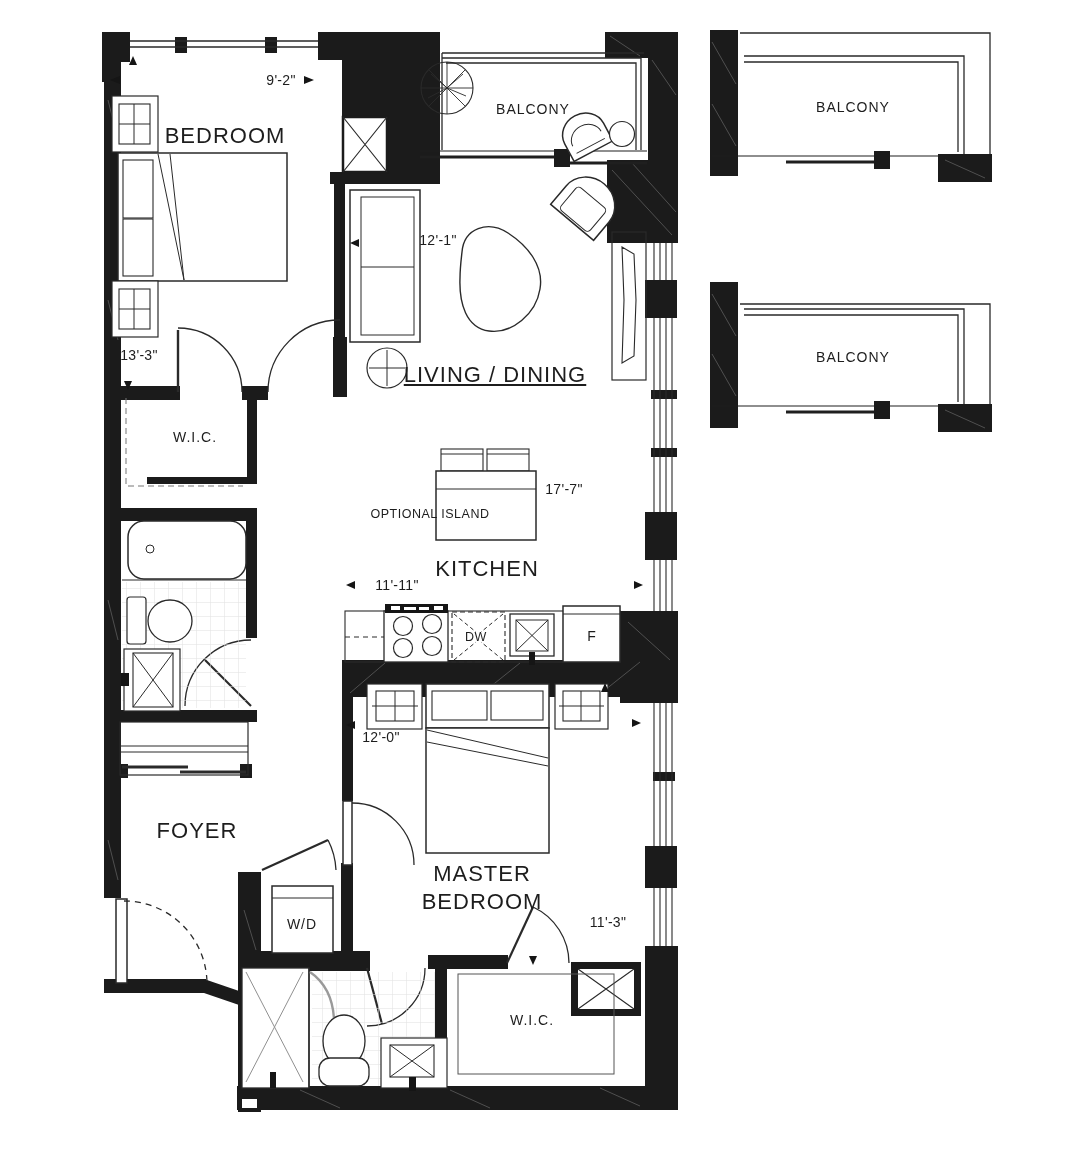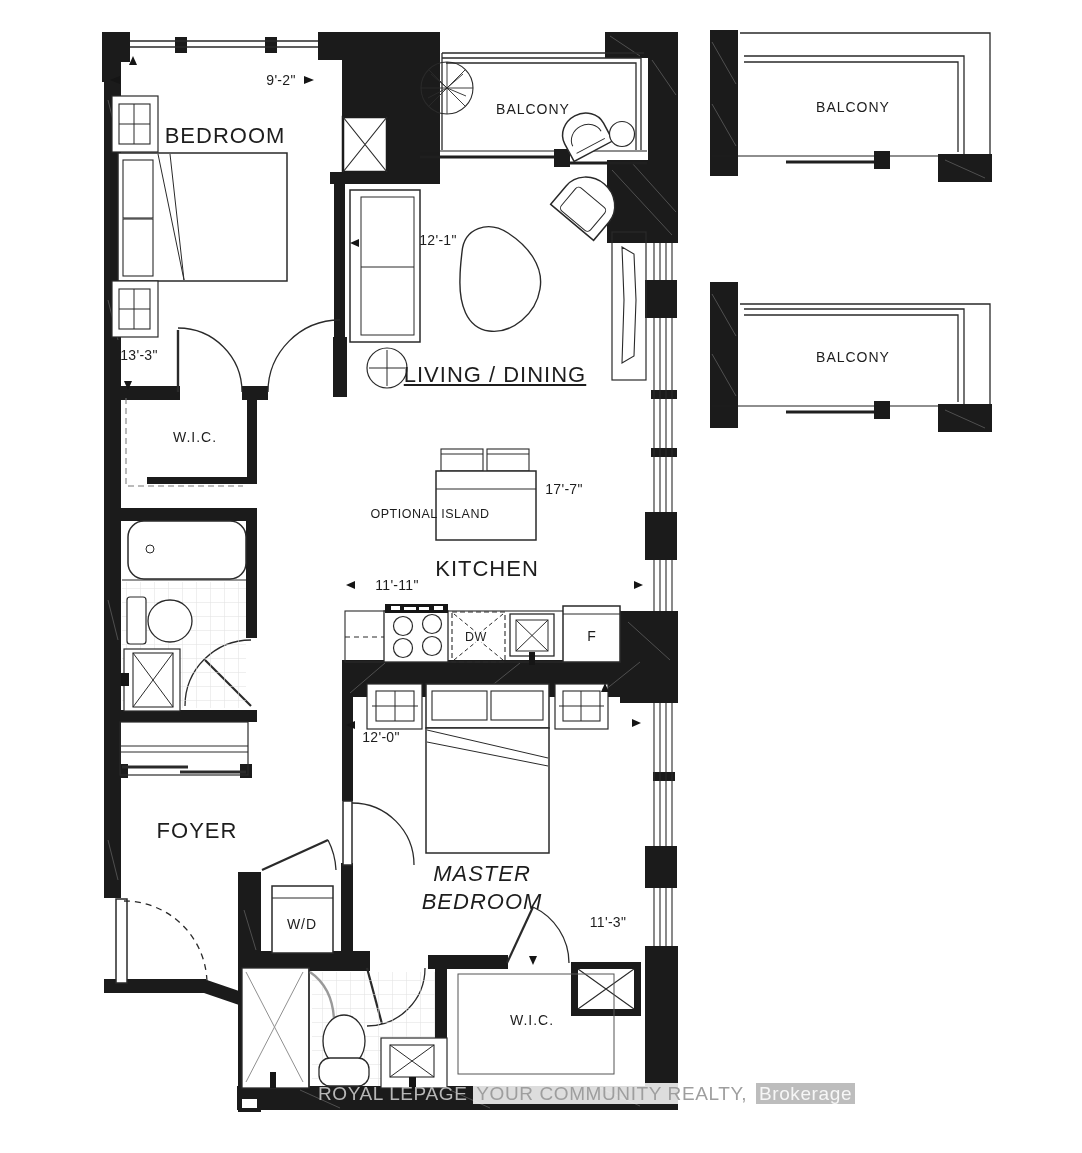--- a/index.html
+++ b/index.html
@@ -5,21 +5,21 @@
   html,body{margin:0;padding:0;background:#ffffff;}
   .plan{position:relative;width:1082px;height:1153px;background:#ffffff;
         font-family:"Liberation Sans",sans-serif;overflow:hidden;}
   .plan svg{position:absolute;left:0;top:0;}
   .lbl{position:absolute;transform:translate(-50%,-50%);white-space:nowrap;
        color:#1d1d1d;letter-spacing:1px;font-weight:400;}
   .room{font-size:22px;}
   .room-sm{font-size:14px;text-align:right;}
   .tiny{font-size:12.5px;letter-spacing:.5px;}
   .dim{font-size:14px;letter-spacing:.3px;}
-  .wrap{white-space:normal;text-align:center;width:132px;line-height:1.25;font-style:italic;}
+  .wrap{white-space:normal;text-align:center;width:132px;line-height:1.25;}
   .wm{position:absolute;left:318px;top:1083px;font-size:19px;letter-spacing:.6px;
       white-space:nowrap;color:#b7b7b7;}
   .wm .p2{background:rgba(255,255,255,.85);color:#9e9e9e;padding:0 3px;}
   .wm .p3{background:#bdbdbd;color:#f6f6f6;padding:0 3px;}
 </style>
 </head>
 <body>
 
 <div class="plan">
 <svg width="1082" height="1153" viewBox="0 0 1082 1153">
@@ -298,18 +298,13 @@
 <div class="lbl room-sm" style="left:592px;top:636px;">F</div>
 
 <div class="lbl dim" style="left:281px;top:80px;">9'-2"</div>
 <div class="lbl dim" style="left:139px;top:355px;">13'-3"</div>
 <div class="lbl dim" style="left:438px;top:240px;">12'-1"</div>
 <div class="lbl dim" style="left:564px;top:489px;">17'-7"</div>
 <div class="lbl dim" style="left:397px;top:585px;">11'-11"</div>
 <div class="lbl dim" style="left:381px;top:737px;">12'-0"</div>
 <div class="lbl dim" style="left:608px;top:922px;">11'-3"</div>
 
-<div class="wm">
-  <span class="p1">ROYAL LEPAGE</span>
-  <span class="p2">YOUR COMMUNITY REALTY,</span>
-  <span class="p3">Brokerage</span>
 </div>
-</div>
 
 </body></html>

